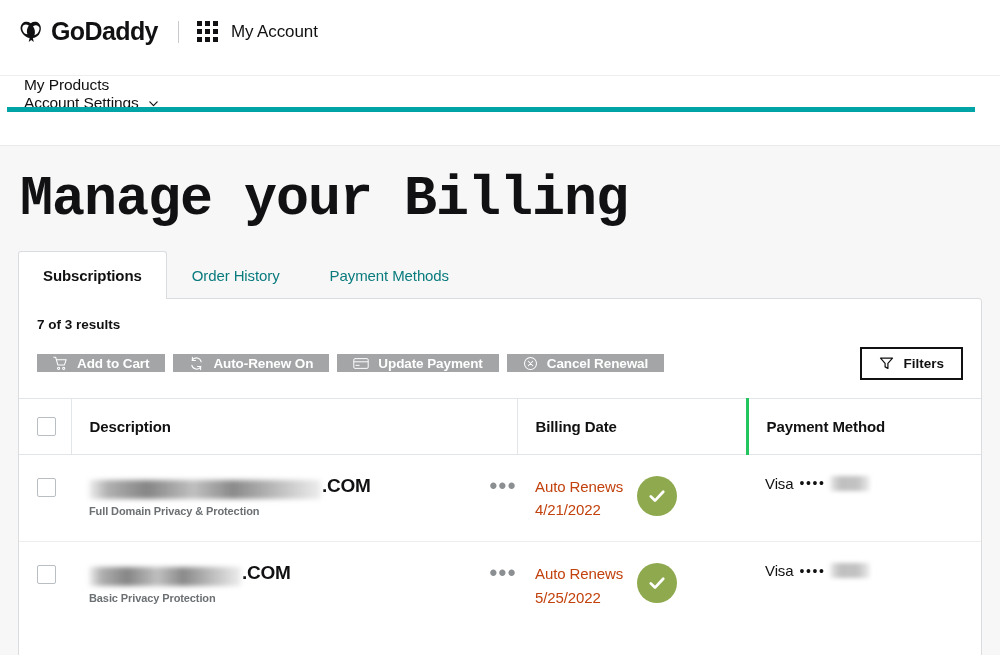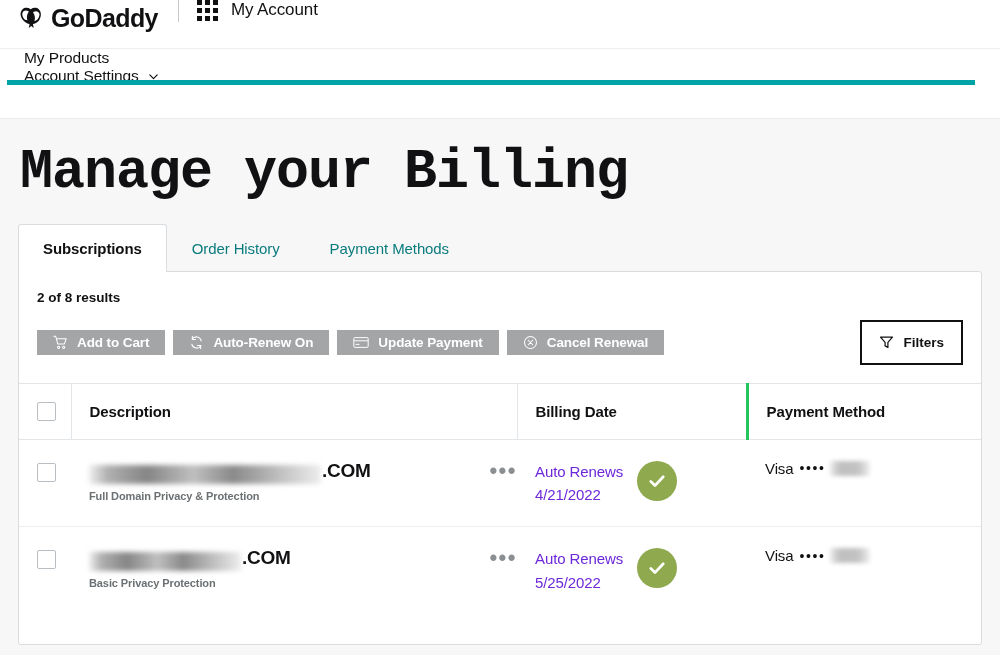--- a/index.html
+++ b/index.html
@@ -6,23 +6,24 @@
   html, body {
     margin: 0; padding: 0;
     width: 1000px; height: 655px;
     background: #f7f7f8;
     font-family: "Liberation Sans", sans-serif;
     overflow: hidden;
   }
 
   
   .topbar {
-    height: 49px;
+    height: 76px;
     background: #ffffff;
     display: flex;
+    align-items: center;
     padding: 0 0 12px 18px;
     border-bottom: 1px solid #eceef0;
   }
   .brand { display: flex; align-items: center; }
   .gd-mark { width: 26px; height: 26px; display: block; }
   .gd-word {
     font-family: "Liberation Sans", sans-serif;
     font-size: 25px;
     font-weight: bold;
     letter-spacing: -0.6px;
@@ -134,36 +135,36 @@
     padding-bottom: 18px;
   }
   .btn {
     display: inline-flex; align-items: center; gap: 9px;
     background: #a3a5a7;
     color: #ffffff;
     border: none;
     font-size: 13.5px;
     font-weight: bold;
     padding: 1px 16px;
-    height: 25px;
+    height: 18px;
     cursor: default;
     letter-spacing: -0.1px;
     font-family: "Liberation Sans", sans-serif;
   }
   .btn svg { display: block; }
   .spacer { flex: 1; }
   .btn-filters {
     display: inline-flex; align-items: center; gap: 9px;
     background: #ffffff;
     color: #111113;
     border: 2px solid #111113;
     font-size: 13.5px;
     font-weight: bold;
     padding: 0 17px;
-    height: 45px;
+    height: 33px;
     cursor: pointer;
     font-family: "Liberation Sans", sans-serif;
   }
 
   
   table.grid {
     width: 100%;
     border-collapse: collapse;
     table-layout: fixed;
   }
@@ -237,21 +238,21 @@
     font-size: 22px;
     letter-spacing: 1.5px;
     line-height: 14px;
     padding: 4px 0 0 18px;
     cursor: pointer;
     user-select: none;
     font-weight: bold;
   }
 
   .bill-cell { display: flex; align-items: flex-start; gap: 14px; }
-  .bill-text { font-size: 15px; color: #6d28d9; line-height: 1.55; letter-spacing: -0.1px; }
+  .bill-text { font-size: 15px; color: #c2410c; line-height: 1.55; letter-spacing: -0.1px; }
   .check-badge {
     width: 40px; height: 40px; border-radius: 50%;
     background: #8faa4e;
     display: flex; align-items: center; justify-content: center;
     flex: 0 0 auto;
     margin-top: 1px;
   }
   .pay-cell { font-size: 15px; color: #111113; display: flex; align-items: center; letter-spacing: -0.1px;}
   .bullets { letter-spacing: 1.6px; margin: 0 4px 0 6px; font-size: 14px; }
   .redact-num {
@@ -317,21 +318,21 @@
     <div class="tab">
       <span>Order History</span>
     </div>
     <div class="tab">
       <span>Payment Methods</span>
     </div>
   </div>
 
   <div class="card">
     <div class="card-inner">
-      <div class="results">2 of 8 results</div>
+      <div class="results">7 of 3 results</div>
 
       <div class="actions">
 
         <button class="btn">
           <svg width="15" height="15" viewBox="0 0 16 16">
             <path d="M0.8 1.4h2.1l2.2 8.1h7.1l1.9-5.6H4.3" fill="none" stroke="#ffffff" stroke-width="1.1" stroke-linecap="round" stroke-linejoin="round"></path>
             <circle cx="6" cy="13.1" r="1.2" fill="none" stroke="#ffffff" stroke-width="1.1"></circle>
             <circle cx="11.4" cy="13.1" r="1.2" fill="none" stroke="#ffffff" stroke-width="1.1"></circle>
           </svg>
           <span>Add to Cart</span>

